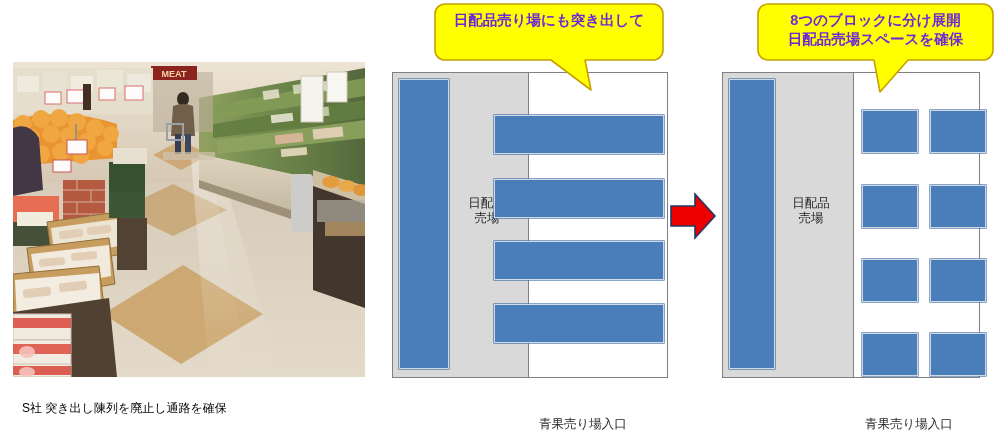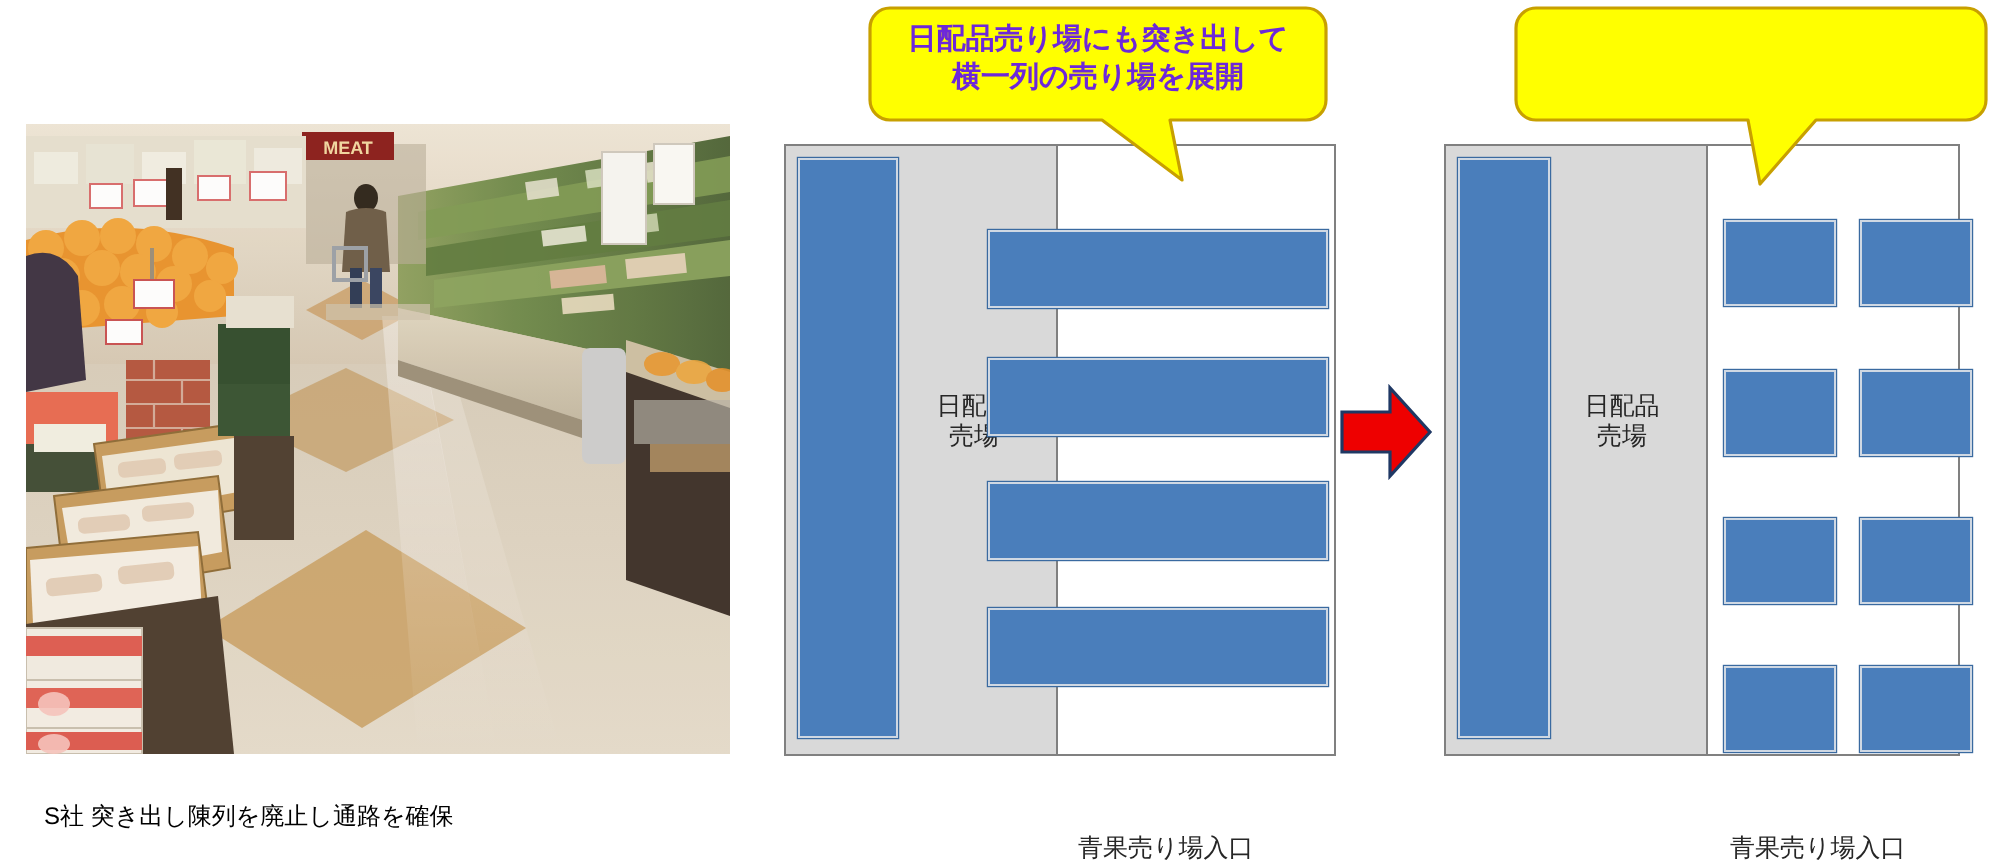--- a/index.html
+++ b/index.html
@@ -302,27 +302,28 @@
   </div>
 
   <div class="callout co-left">
     <svg viewBox="0 0 232 92" width="232" height="92">
       <g transform="translate(2,2)">
         <path d="M10,0 H218 A10,10 0 0 1 228,10 V46 A10,10 0 0 1 218,56
                  H150 L156,86 L116,56 H10 A10,10 0 0 1 0,46 V10 A10,10 0 0 1 10,0 Z" fill="#ffff00" stroke="#c8a000" stroke-width="1.6" stroke-linejoin="round"></path>
       </g>
     </svg>
     <div class="callout-text">日配品売り場にも突き出して</div>
-    <div class="callout-text" style="top:28px">横一列の売り場を展開</div>
   </div>
 
   <div class="callout co-right">
     <svg viewBox="0 0 239 92" width="239" height="92">
       <g transform="translate(2,2)">
         <path d="M10,0 H225 A10,10 0 0 1 235,10 V46 A10,10 0 0 1 225,56
                  H150 L122,88 L116,56 H10 A10,10 0 0 1 0,46 V10 A10,10 0 0 1 10,0 Z" fill="#ffff00" stroke="#c8a000" stroke-width="1.6" stroke-linejoin="round"></path>
       </g>
     </svg>
+    <div class="callout-text">8つのブロックに分け展開</div>
+    <div class="callout-text" style="top:28px">日配品売場スペースを確保</div>
   </div>
 
   <div class="caption cap-left">S社 突き出し陳列を廃止し通路を確保</div>
 
 </div>
 
 </body></html>

